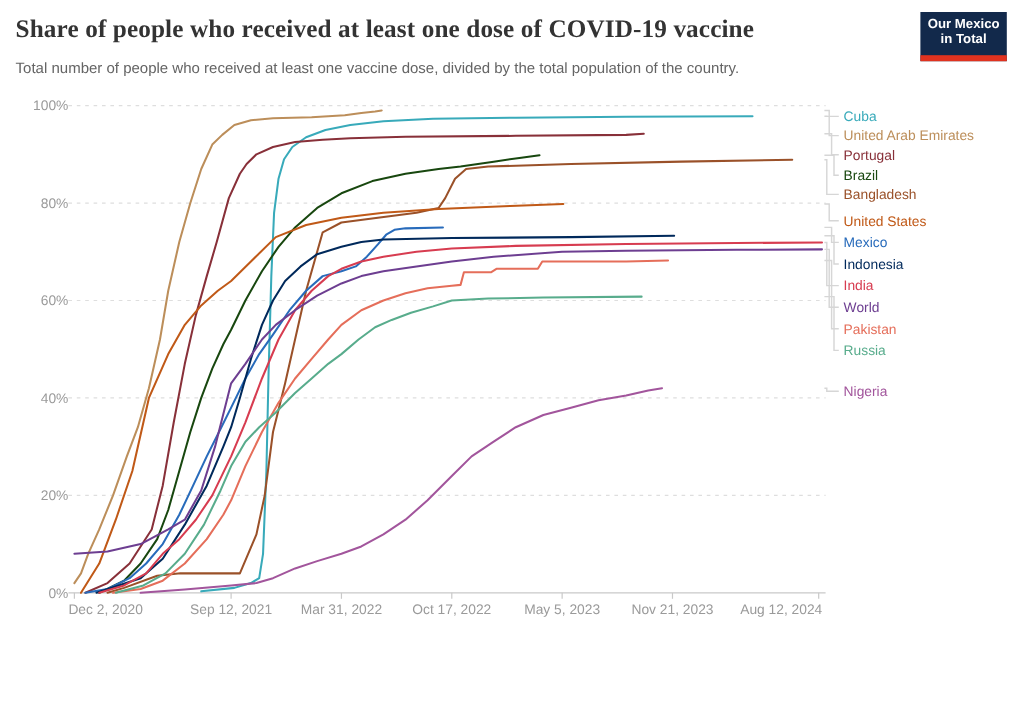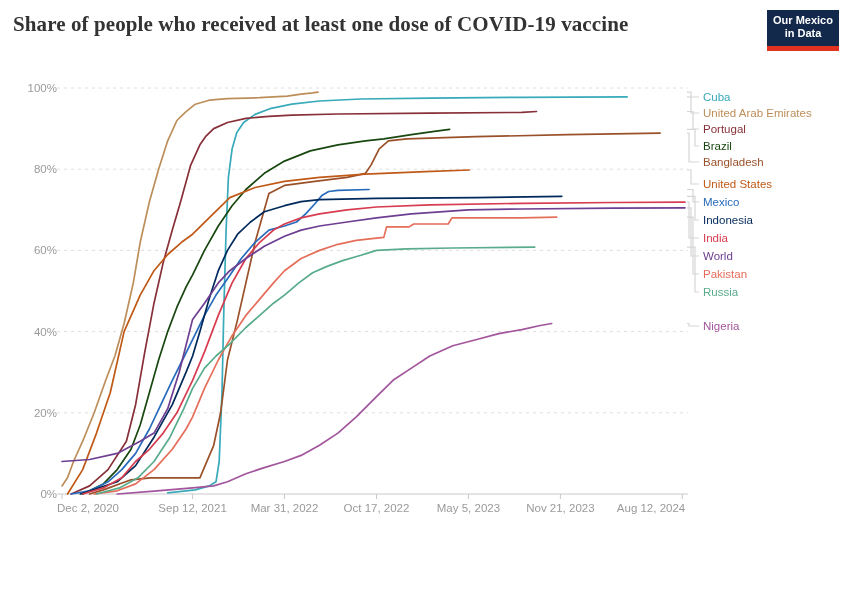--- a/index.html
+++ b/index.html
@@ -22,22 +22,23 @@
   #footer .sep{color:#b5b5b5;padding:0 3px;}
   text{font-family:"Liberation Sans","DejaVu Sans",sans-serif;}
 </style>
 </head>
 <body>
 
 <div id="frame">
   <div id="title">Share of people who received at least one dose of COVID-19 vaccine</div>
   <div id="logo">
     <div>Our Mexico</div>
-    <div>in Data</div>
+    <div>in Total</div>
   </div>
+  <div id="subtitle">Total number of people who received at least one vaccine dose, divided by the total population of the country.</div>
 
   <svg id="chart-svg" width="850" height="530">
       <line x1="57" x2="688" y1="494" y2="494" stroke="#c9c9c9" stroke-width="1" stroke-dasharray="none"></line>
       <text x="57" y="498" text-anchor="end" font-size="11.5" fill="#9a9a9a">0%</text>
       <line x1="57" x2="688" y1="412.8" y2="412.8" stroke="#dedede" stroke-width="1" stroke-dasharray="3,4"></line>
       <text x="57" y="416.8" text-anchor="end" font-size="11.5" fill="#9a9a9a">20%</text>
       <line x1="57" x2="688" y1="331.6" y2="331.6" stroke="#dedede" stroke-width="1" stroke-dasharray="3,4"></line>
       <text x="57" y="335.6" text-anchor="end" font-size="11.5" fill="#9a9a9a">40%</text>
       <line x1="57" x2="688" y1="250.4" y2="250.4" stroke="#dedede" stroke-width="1" stroke-dasharray="3,4"></line>
       <text x="57" y="254.4" text-anchor="end" font-size="11.5" fill="#9a9a9a">60%</text>

